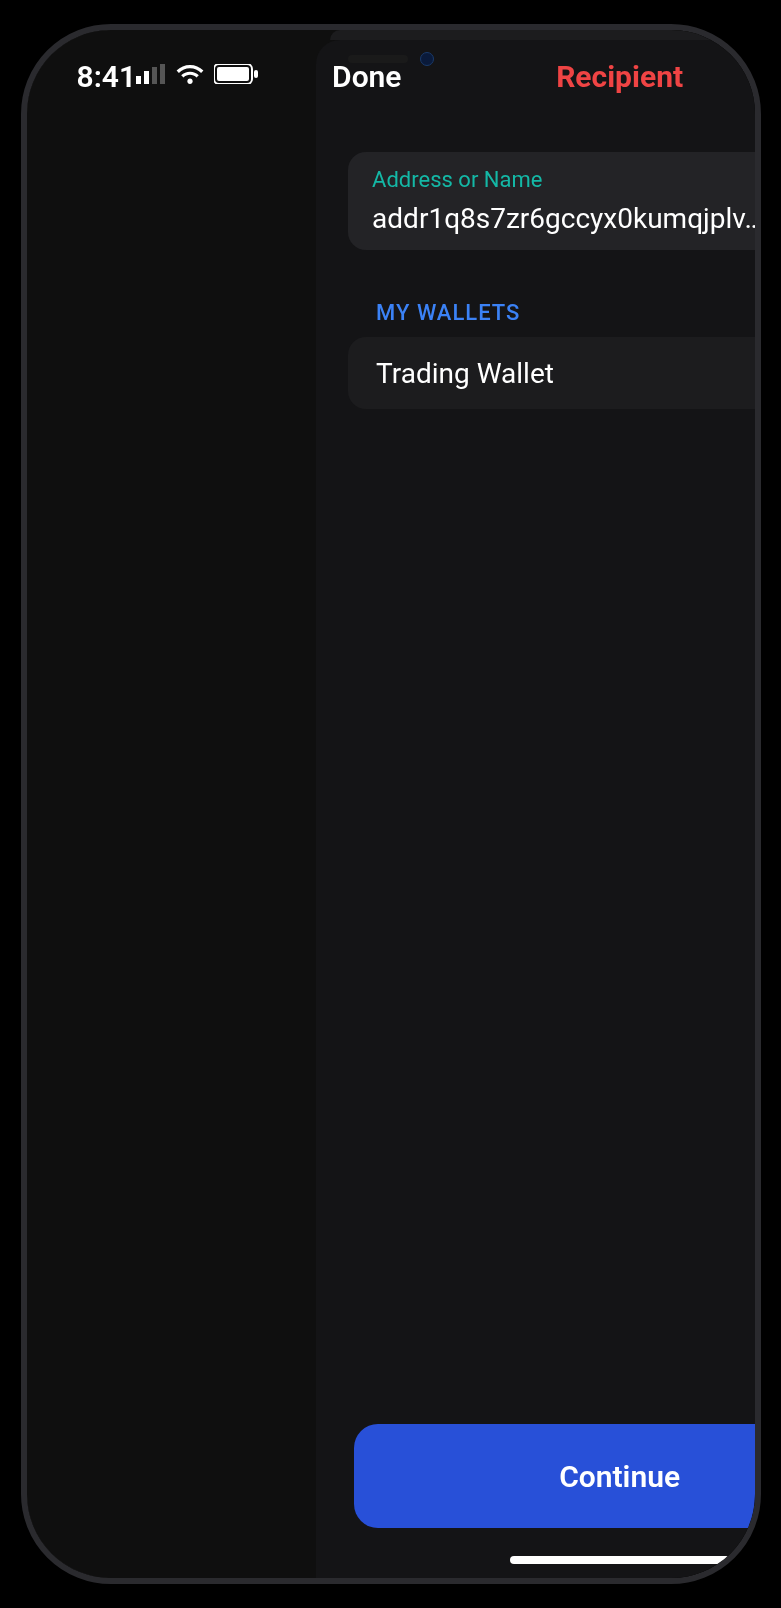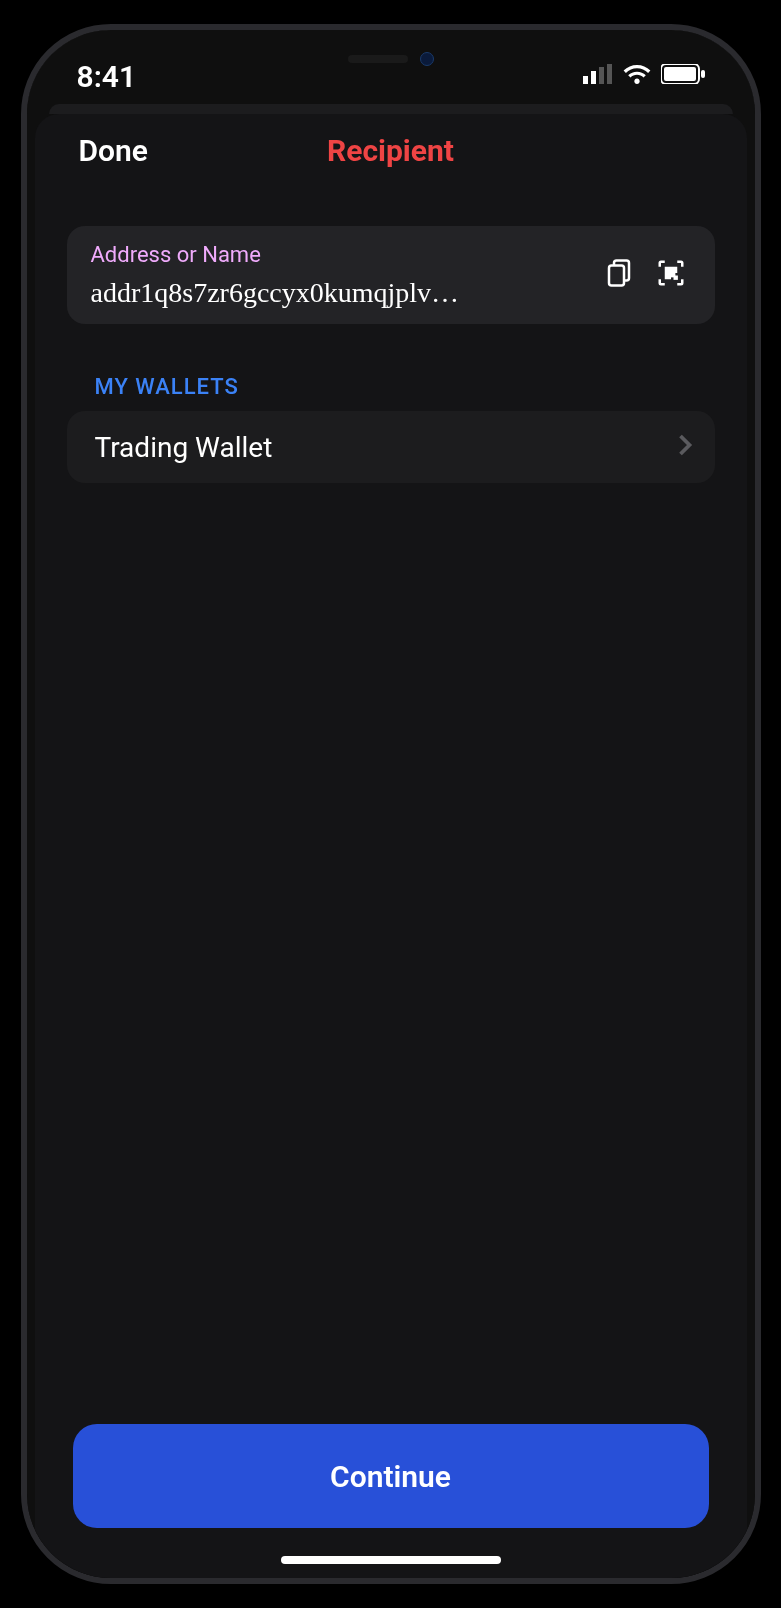--- a/index.html
+++ b/index.html
@@ -22,21 +22,21 @@
   overflow: hidden;
   box-shadow: inset 0 0 0 2px #333;
 }
 .screen {
   position: absolute;
   inset: 0;
   background: #0f0f0f;
   border-radius: 82px;
   overflow: hidden;
   display: flex;
-  flex-direction: column;
+  flex-direction: row;
 }
 .notch {
   position: absolute;
   top: 22px;
   left: 50%;
   transform: translateX(-50%);
   display: flex;
   align-items: center;
   gap: 12px;
   z-index: 10;
@@ -97,21 +97,21 @@
 .nav {
   height: 72px;
   display: flex;
   align-items: center;
   justify-content: center;
   position: relative;
   padding: 0 32px;
 }
 .nav-left {
   position: absolute;
-  left: 44px;
+  left: 16px;
   color: #fff;
   font-size: 30px;
   font-weight: 600;
 }
 .nav-title {
   color: #ef4444;
   font-size: 30px;
   font-weight: 700;
 }
 .content {
@@ -129,31 +129,30 @@
   padding: 0 24px;
   gap: 12px;
 }
 .input-text-wrap {
   flex: 1;
   display: flex;
   flex-direction: column;
   min-width: 0;
 }
 .input-label {
-  color: #f0abfc;
+  color: #14b8a6;
   font-size: 22px;
   margin-bottom: 10px;
 }
 .input-val {
   color: #fff;
   font-size: 28px;
   white-space: nowrap;
   overflow: hidden;
   text-overflow: ellipsis;
-  font-family: Liberation Serif, serif;
 }
 .input-icon {
   width: 40px;
   height: 40px;
   color: #fff;
   display: flex;
   align-items: center;
   justify-content: center;
 }
 .section-label {

